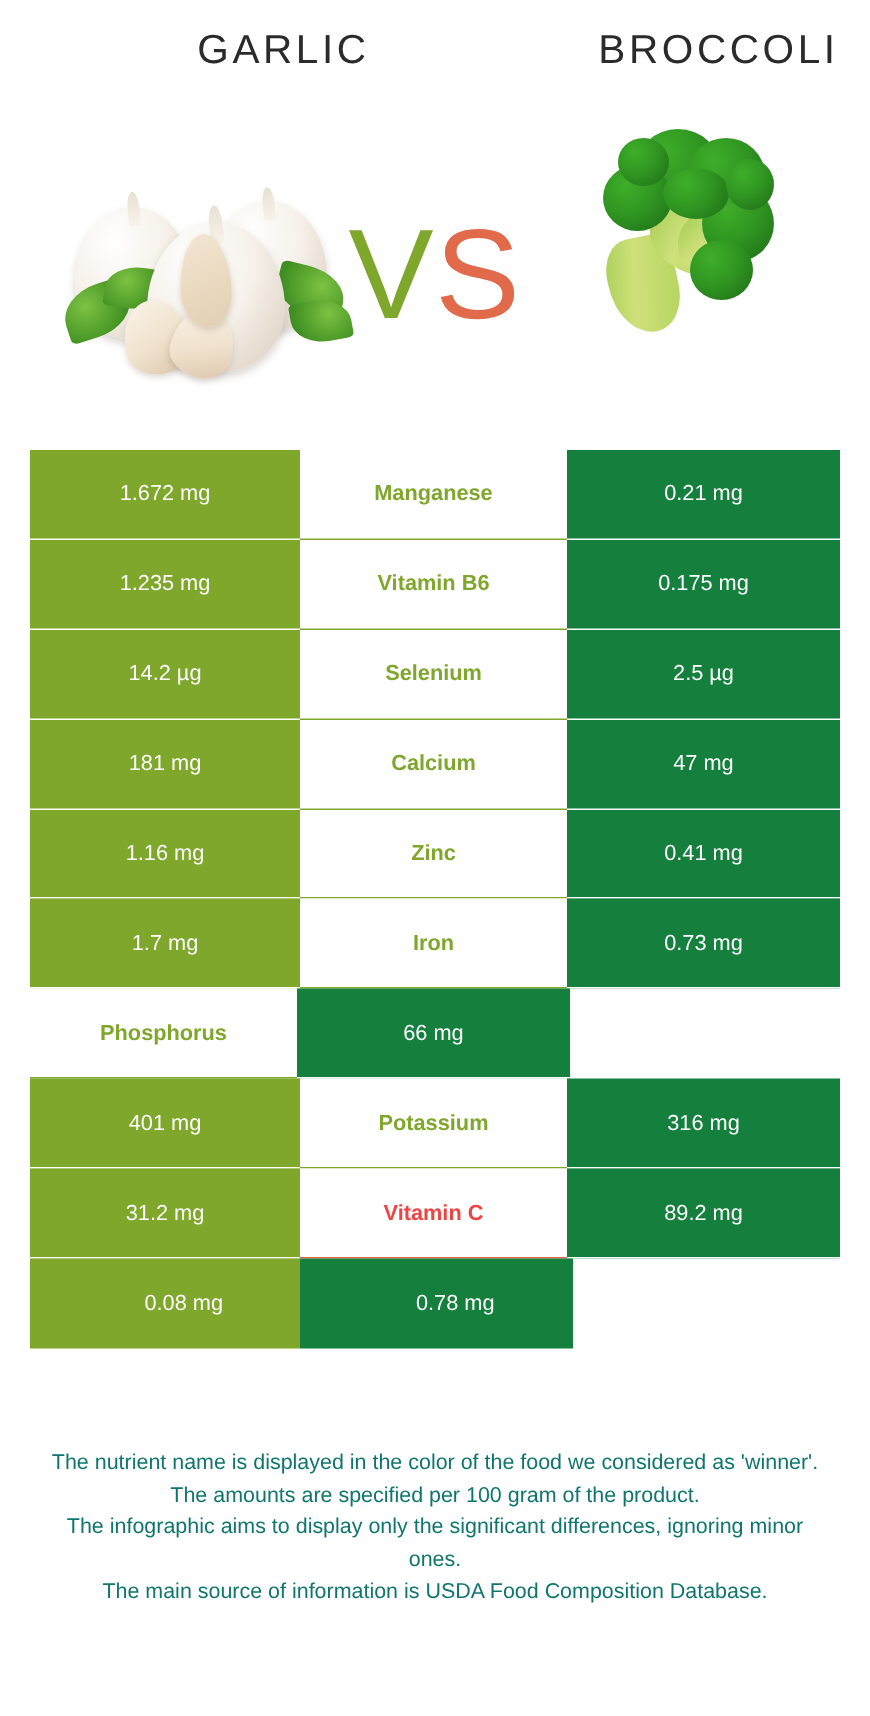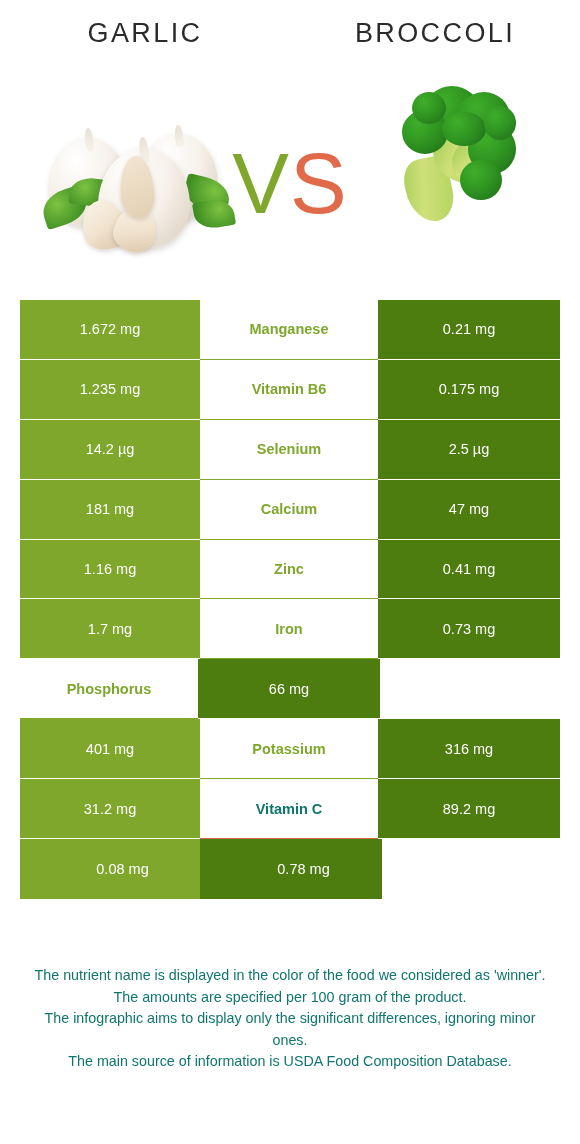--- a/index.html
+++ b/index.html
@@ -26,20 +26,21 @@
   .food-title {
     position: absolute;
     top: 18px;
     font-family: "Liberation Sans", sans-serif;
     font-size: 27px;
     font-weight: 300;
     letter-spacing: 2.4px;
     color: #2b2b2b;
     text-align: center;
     white-space: nowrap;
+    margin-left: 44px;
   }
   .food-title.left  { left: 0;   width: 290px; }
   .food-title.right { left: 290px; width: 290px; }
 
   
   .hero {
     position: absolute;
     top: 70px;
     left: 0;
     width: 488px;
@@ -157,29 +158,29 @@
     border-bottom: 1.5px solid #ffffff;
   }
   .cell.mid {
     width: 178px;
     background: #ffffff;
     font-weight: bold;
     font-size: 14.5px;
   }
   .cell.right {
     width: 182px;
-    background: #4d7c0f;
+    background: #15803d;
     color: #ffffff;
     border-bottom: 1.5px solid #ffffff;
   }
   .row:last-child .cell.left,
   .row:last-child .cell.right { border-bottom: none; padding-left: 25px; }
 
   .cell.mid.win-green { color: #7ea72c; border-bottom: 1px solid #7ea72c; }
-  .cell.mid.win-orange { color: #0f766e; border-bottom: 1px solid #d9644a; }
+  .cell.mid.win-orange { color: #ef4444; border-bottom: 1px solid #d9644a; }
 
   
   .footer {
     position: absolute;
     top: 965px;
     left: 28px;
     width: 524px;
     text-align: center;
     font-size: 14.3px;
     line-height: 21.5px;

